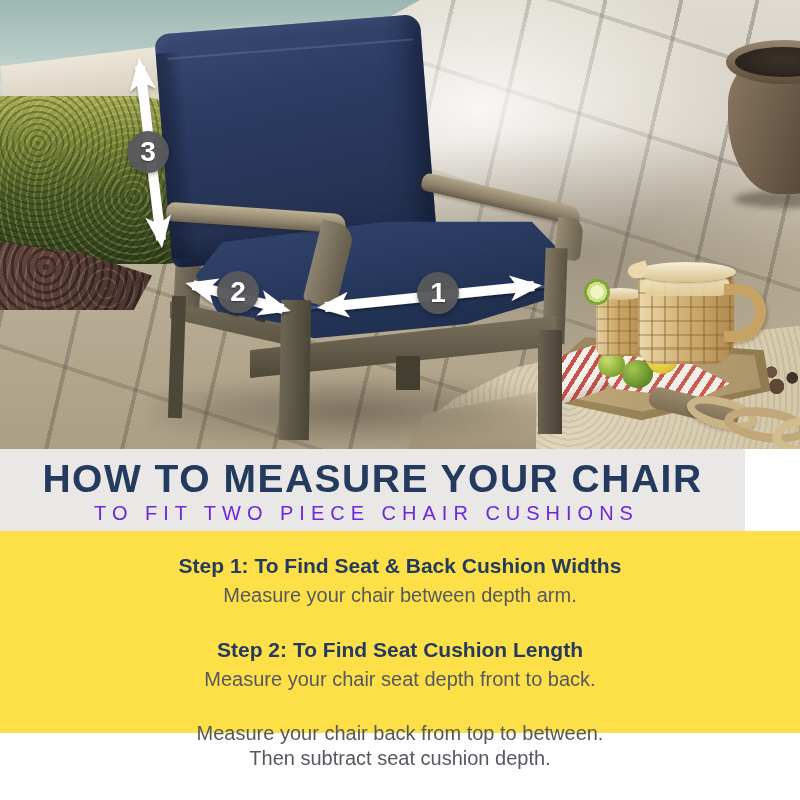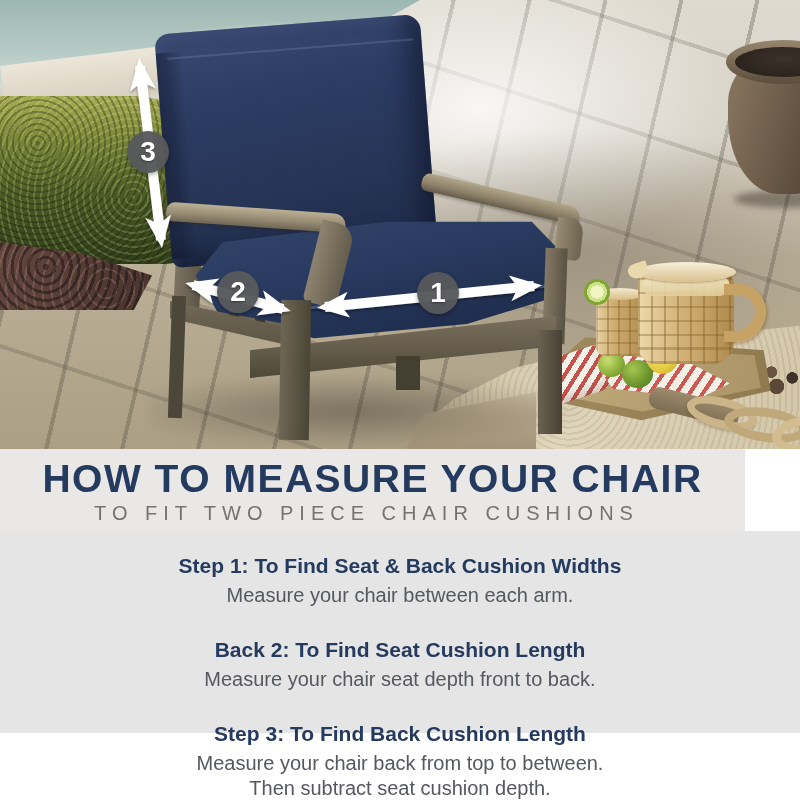--- a/index.html
+++ b/index.html
@@ -177,22 +177,22 @@
     text-shadow:0 1px 2px rgba(0,0,0,.4);box-shadow:0 2px 4px rgba(0,0,0,.3);}
   .badge-3{left:127px;top:131px;}
   .badge-2{left:217px;top:271px;}
   .badge-1{left:417px;top:272px;}
 
   
   .title-band{left:0;top:449px;width:745px;height:82px;background:#e9e8e6;text-align:center;}
   .title-band h1{position:static;margin:9px 0 0 0;font-size:39px;font-weight:800;
     color:#243a5e;letter-spacing:1.5px;line-height:42px;}
   .title-band h2{position:static;margin:1px 12px 0 0;font-size:20px;font-weight:500;
-    color:#737373;letter-spacing:6px;line-height:24px;}
-  .steps{left:0;top:531px;width:800px;height:202px;padding-top:22px;text-align:center;background:#e5e5e5;}
+    color:#6d28d9;letter-spacing:6px;line-height:24px;}
+  .steps{left:0;top:531px;width:800px;height:202px;padding-top:22px;text-align:center;background:#fde047;}
   .step{position:static;display:block;margin:0 0 29px 0;}
   .step-title{position:static;display:block;font-size:21px;font-weight:bold;color:#243a5e;line-height:26px;}
   .step-body{position:static;display:block;font-size:20px;color:#565860;line-height:25px;
     white-space:pre-line;margin-top:4px;}
 </style>
 </head>
 <body>
 
 <div class="canvas">
 
@@ -275,26 +275,25 @@
   </div>
 
   <div class="title-band">
     <h1>HOW TO MEASURE YOUR CHAIR</h1>
     <h2>TO FIT TWO PIECE CHAIR CUSHIONS</h2>
   </div>
 
   <div class="steps">
     <div class="step">
       <span class="step-title">Step 1: To Find Seat &amp; Back Cushion Widths</span>
-      <span class="step-body">Measure your chair between each arm.</span>
+      <span class="step-body">Measure your chair between depth arm.</span>
     </div>
     <div class="step">
-      <span class="step-title">Back 2: To Find Seat Cushion Length</span>
+      <span class="step-title">Step 2: To Find Seat Cushion Length</span>
       <span class="step-body">Measure your chair seat depth front to back.</span>
     </div>
     <div class="step">
-      <span class="step-title">Step 3: To Find Back Cushion Length</span>
       <span class="step-body">Measure your chair back from top to between.
 Then subtract seat cushion depth.</span>
     </div>
   </div>
 
 </div>
 
 </body></html>

